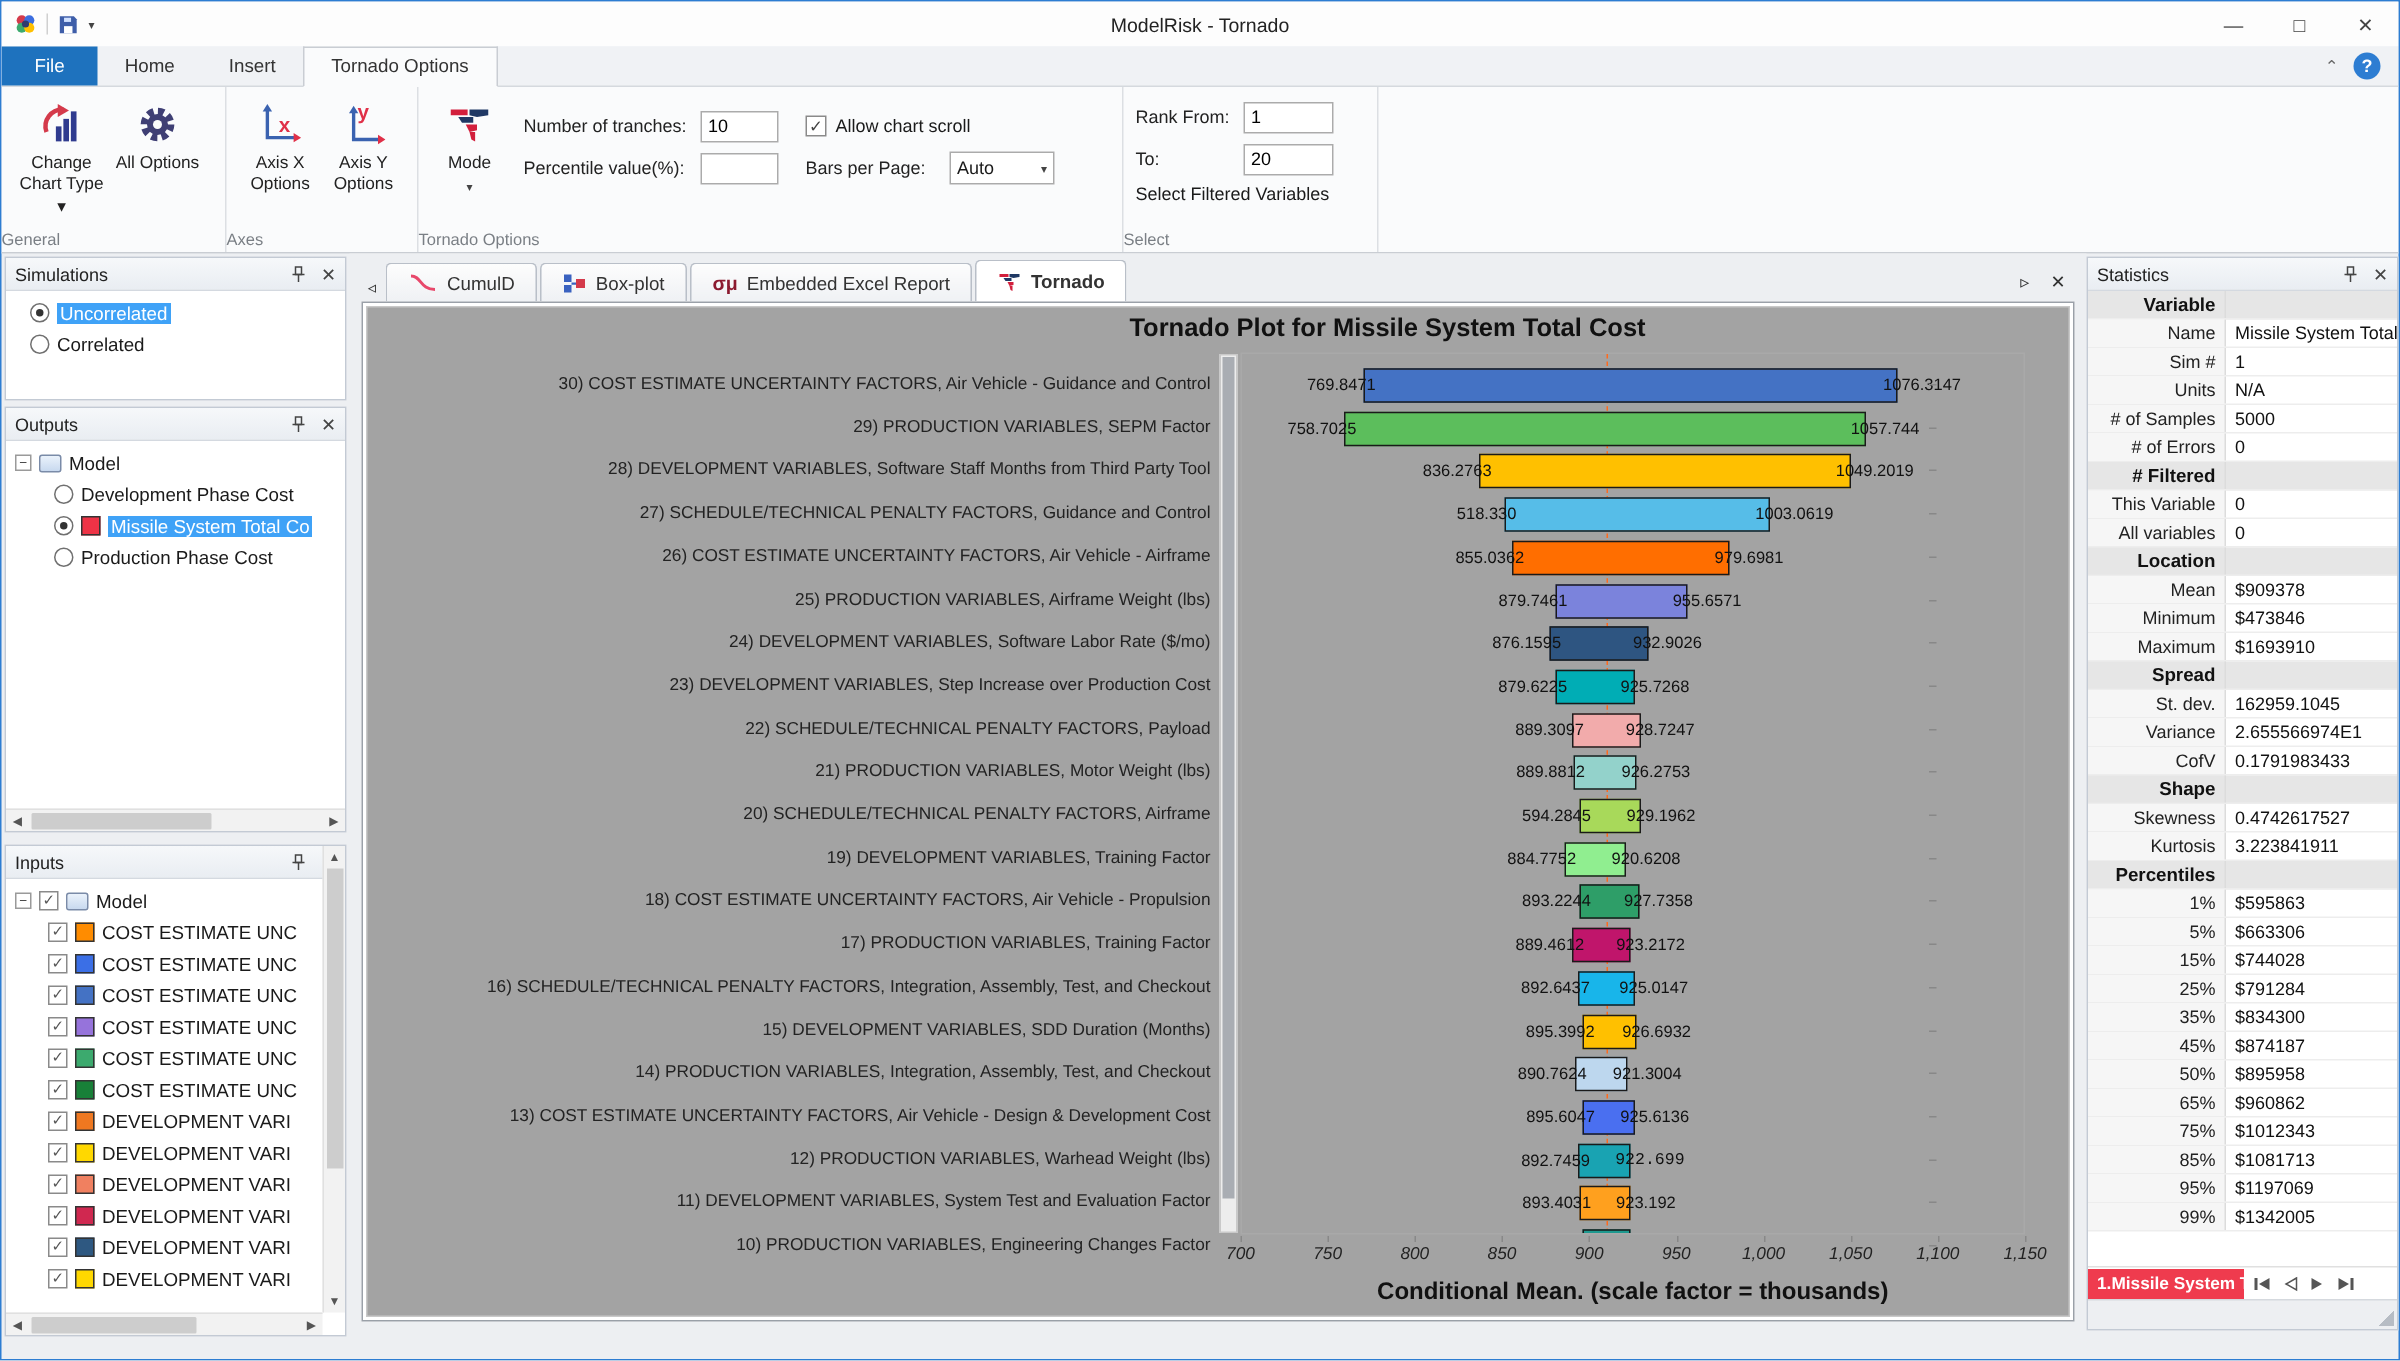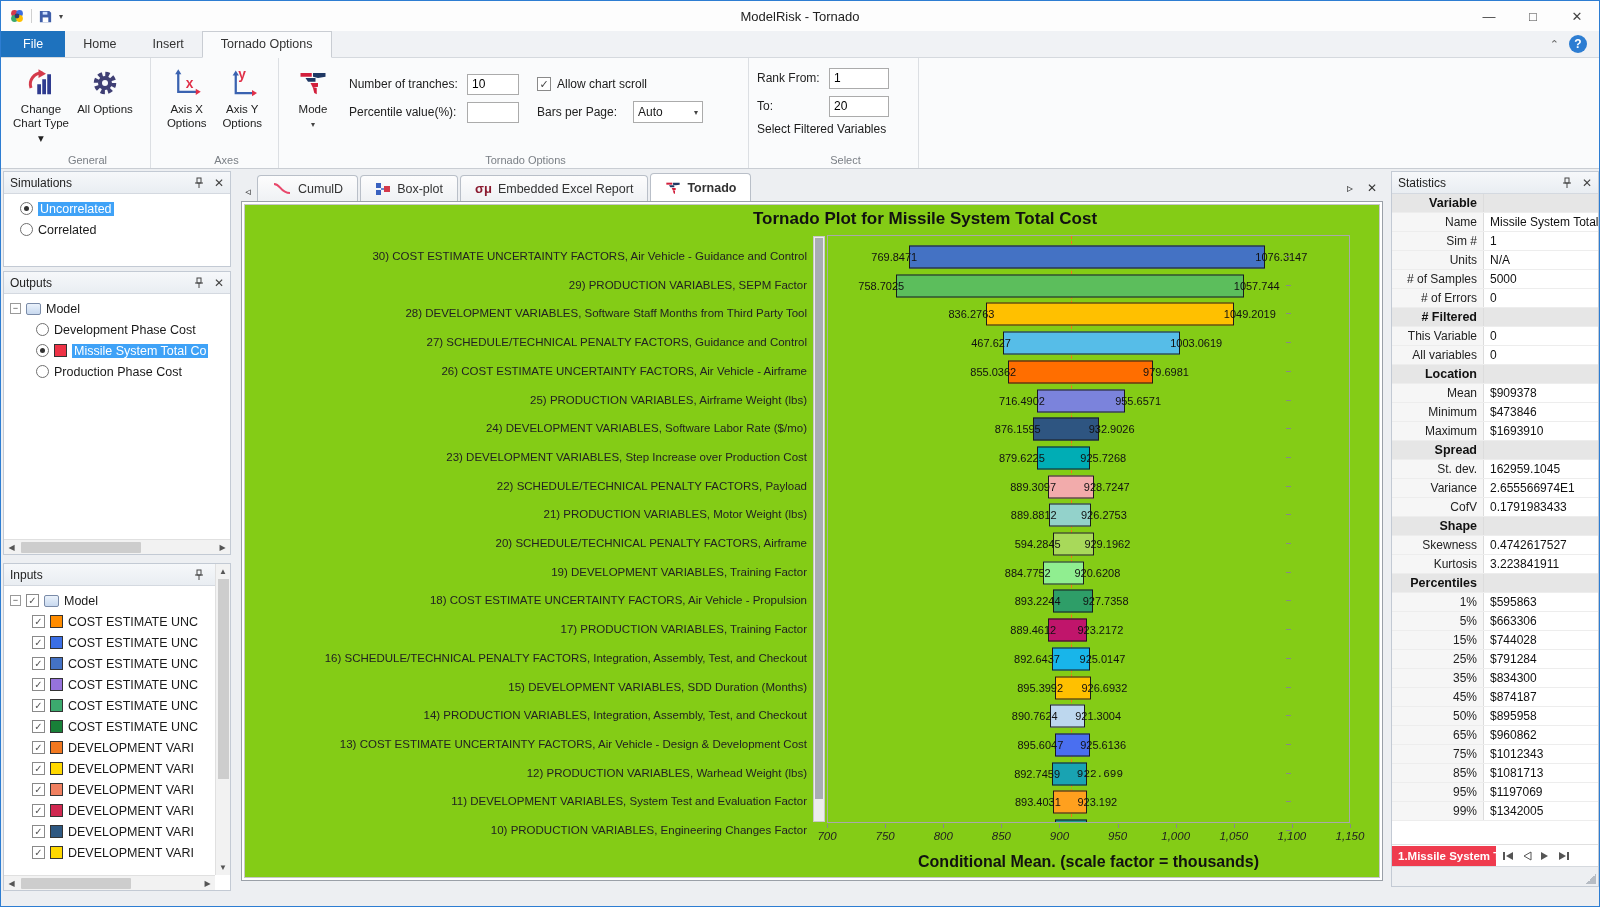--- a/index.html
+++ b/index.html
@@ -20,21 +20,21 @@
   .rtab { padding:5px 18px 6px; font-size:12.5px; color:#333; }
   .rtab.file { background:#1E72BE; color:#fff; padding:6px 22px; }
   .rtab.active { background:#FAFBFC; border:1px solid #C9CdD3; border-bottom:1px solid #FAFBFC; margin-bottom:-1px; }
   .ribbon-right { margin-left:auto; display:flex; align-items:center; gap:10px; padding:0 12px 4px 0; }
   .chev-up { color:#666; font-size:11px; }
   .help-btn { width:18px; height:18px; border-radius:50%; background:#2D7DD2; color:#fff; font-weight:bold; font-size:12px; display:flex; align-items:center; justify-content:center; }
 
   
   .ribbon { position:absolute; left:0; top:57px; width:100%; height:111px; background:#FAFBFC; border-bottom:1px solid #C9CDD3; display:flex; }
   .rgroup { position:relative; height:100%; border-right:1px solid #DCDFE3; padding:6px 8px 18px; }
-  .rgroup-label { position:absolute; left:0; right:0; bottom:2px; text-align:center; color:#7A7F85; font-size:11px;padding-left:24px; }
+  .rgroup-label { position:absolute; left:0; right:0; bottom:2px; text-align:left; color:#7A7F85; font-size:11px; }
   .big-btn { display:flex; flex-direction:column; align-items:center; justify-content:flex-start; width:64px; padding-top:4px; gap:4px; height:84px; }
   .big-btn .lbl { text-align:center; font-size:11.5px; line-height:1.25; color:#222; }
   .field-row { display:flex; align-items:center; height:24px; margin-bottom:4px; }
   .field-label { width:118px; font-size:12px; color:#222; }
   .textbox { width:52px; height:21px; border:1px solid #ABABAB; background:#fff; padding:2px 4px; font-size:12px; font-family:"Liberation Sans",sans-serif; }
   .checkbox { width:14px; height:14px; border:1px solid #8A8A8A; background:#fff; display:inline-flex; align-items:center; justify-content:center; font-size:11px; color:#444; margin-right:6px; }
   .combo { width:70px; height:22px; border:1px solid #ABABAB; background:#fff; display:flex; align-items:center; padding:0 4px; justify-content:space-between; font-size:12px; }
   .combo .caret { font-size:8px; color:#444; }
 
   
@@ -60,21 +60,21 @@
 
   
   .doc-tabstrip { position:absolute; left:232px; top:168px; width:1158px; height:32px; background:#EDEFF2; display:flex; align-items:flex-end; padding-left:6px; }
   .doc-nav { width:18px; height:20px; display:flex; align-items:center; justify-content:center; color:#333; font-size:11px; }
   .dtab { display:flex; align-items:center; gap:6px; height:26px; padding:0 14px; background:linear-gradient(#FDFDFD,#EFF1F4); border:1px solid #B9BfC8; border-bottom:none; border-radius:4px 4px 0 0; margin-right:2px; font-size:12.5px; color:#333; }
   .dtab.active { background:#fff; font-weight:bold; height:28px; }
   .doc-tab-right { margin-left:auto; display:flex; gap:14px; padding:0 14px 6px 0; color:#333; }
 
   
   .chart-outer { position:absolute; left:240px; top:200px; width:1142px; height:680px; background:#fff; border:1px solid #9AA0A8; }
-  .chart-inner { position:absolute; left:2px; top:2px; right:2px; bottom:2px; border:1px solid #C8C8C8; background:#84cc16; overflow:hidden; }
+  .chart-inner { position:absolute; left:2px; top:2px; right:2px; bottom:2px; border:1px solid #C8C8C8; background:#a3a3a3; overflow:hidden; }
   .chart-title { position:absolute; left:360px; top:4px; width:640px; text-align:center; font-size:17px; font-weight:bold; color:#111; }
   .plot { position:absolute; left:582px; top:30px; width:523px; height:588px; border:1px solid #A9A9A9; overflow:hidden; }
   .cat-label { position:absolute; right:572px; width:560px; text-align:right; font-size:11.5px; color:#222; transform:translateY(-50%); white-space:nowrap; }
   .cat-tick { position:absolute; width:5px; height:1px; background:#888; left:1041px; }
   .chart-vscroll { position:absolute; left:568px; top:31px; width:12px; height:586px; background:#EDEDED; border:1px solid #C9C9C9; }
   .chart-vscroll .thumb { position:absolute; left:1px; right:1px; top:1px; height:96%; background:#A9ADB3; }
   .bar { position:absolute; height:23px; border:1px solid #1a1a1a; transform:translateY(-50%); }
   .bar-val { position:absolute; font-size:11px; color:#111; transform:translateY(-50%); white-space:nowrap; }
   .mean-line { position:absolute; top:0; bottom:0; width:0; border-left:1.5px dashed #FF6A1E; }
   .xtick { position:absolute; width:1px; height:4px; background:#888; }
@@ -438,27 +438,27 @@
           <div class="bar" style="left: 81.1779px; width: 356.183px; top: 21px; background: rgb(68, 114, 196);"></div>
           <div class="bar-val" style="top: 21px; right: 431.822px;">769.8471</div>
           <div class="bar-val" style="top: 21px; left: 427.361px;">1076.3147</div>
           <div class="bar" style="left: 68.2253px; width: 347.553px; top: 49.7px; background: rgb(92, 190, 92);"></div>
           <div class="bar-val" style="top: 49.7px; right: 444.775px;">758.7025</div>
           <div class="bar-val" style="top: 49.7px; left: 405.778px;">1057.744</div>
           <div class="bar" style="left: 158.383px; width: 247.467px; top: 78.4px; background: rgb(255, 192, 0);"></div>
           <div class="bar-val" style="top: 78.4px; right: 354.617px;">836.2763</div>
           <div class="bar-val" style="top: 78.4px; left: 395.85px;">1049.2019</div>
           <div class="bar" style="left: 174.981px; width: 177.245px; top: 107.1px; background: rgb(86, 189, 232);"></div>
-          <div class="bar-val" style="top: 107.1px; right: 338.019px;">467.627</div>
+          <div class="bar-val" style="top: 107.1px; right: 338.019px;">518.330</div>
           <div class="bar-val" style="top: 107.1px; left: 342.225px;">1003.0619</div>
           <div class="bar" style="left: 180.187px; width: 144.885px; top: 135.8px; background: rgb(255, 110, 0);"></div>
           <div class="bar-val" style="top: 135.8px; right: 332.813px;">855.0362</div>
           <div class="bar-val" style="top: 135.8px; left: 315.071px;">979.6981</div>
           <div class="bar" style="left: 208.905px; width: 88.2255px; top: 164.5px; background: rgb(123, 131, 220);"></div>
-          <div class="bar-val" style="top: 164.5px; right: 304.095px;">716.4902</div>
+          <div class="bar-val" style="top: 164.5px; right: 304.095px;">879.7461</div>
           <div class="bar-val" style="top: 164.5px; left: 287.13px;">955.6571</div>
           <div class="bar" style="left: 204.736px; width: 65.9481px; top: 193.2px; background: rgb(46, 85, 129);"></div>
           <div class="bar-val" style="top: 193.2px; right: 308.264px;">876.1595</div>
           <div class="bar-val" style="top: 193.2px; left: 260.685px;">932.9026</div>
           <div class="bar" style="left: 208.761px; width: 53.5834px; top: 221.9px; background: rgb(0, 173, 181);"></div>
           <div class="bar-val" style="top: 221.9px; right: 304.239px;">879.6225</div>
           <div class="bar-val" style="top: 221.9px; left: 252.345px;">925.7268</div>
           <div class="bar" style="left: 220.02px; width: 45.809px; top: 250.6px; background: rgb(242, 171, 171);"></div>
           <div class="bar-val" style="top: 250.6px; right: 292.98px;">889.3097</div>
           <div class="bar-val" style="top: 250.6px; left: 255.829px;">928.7247</div>

